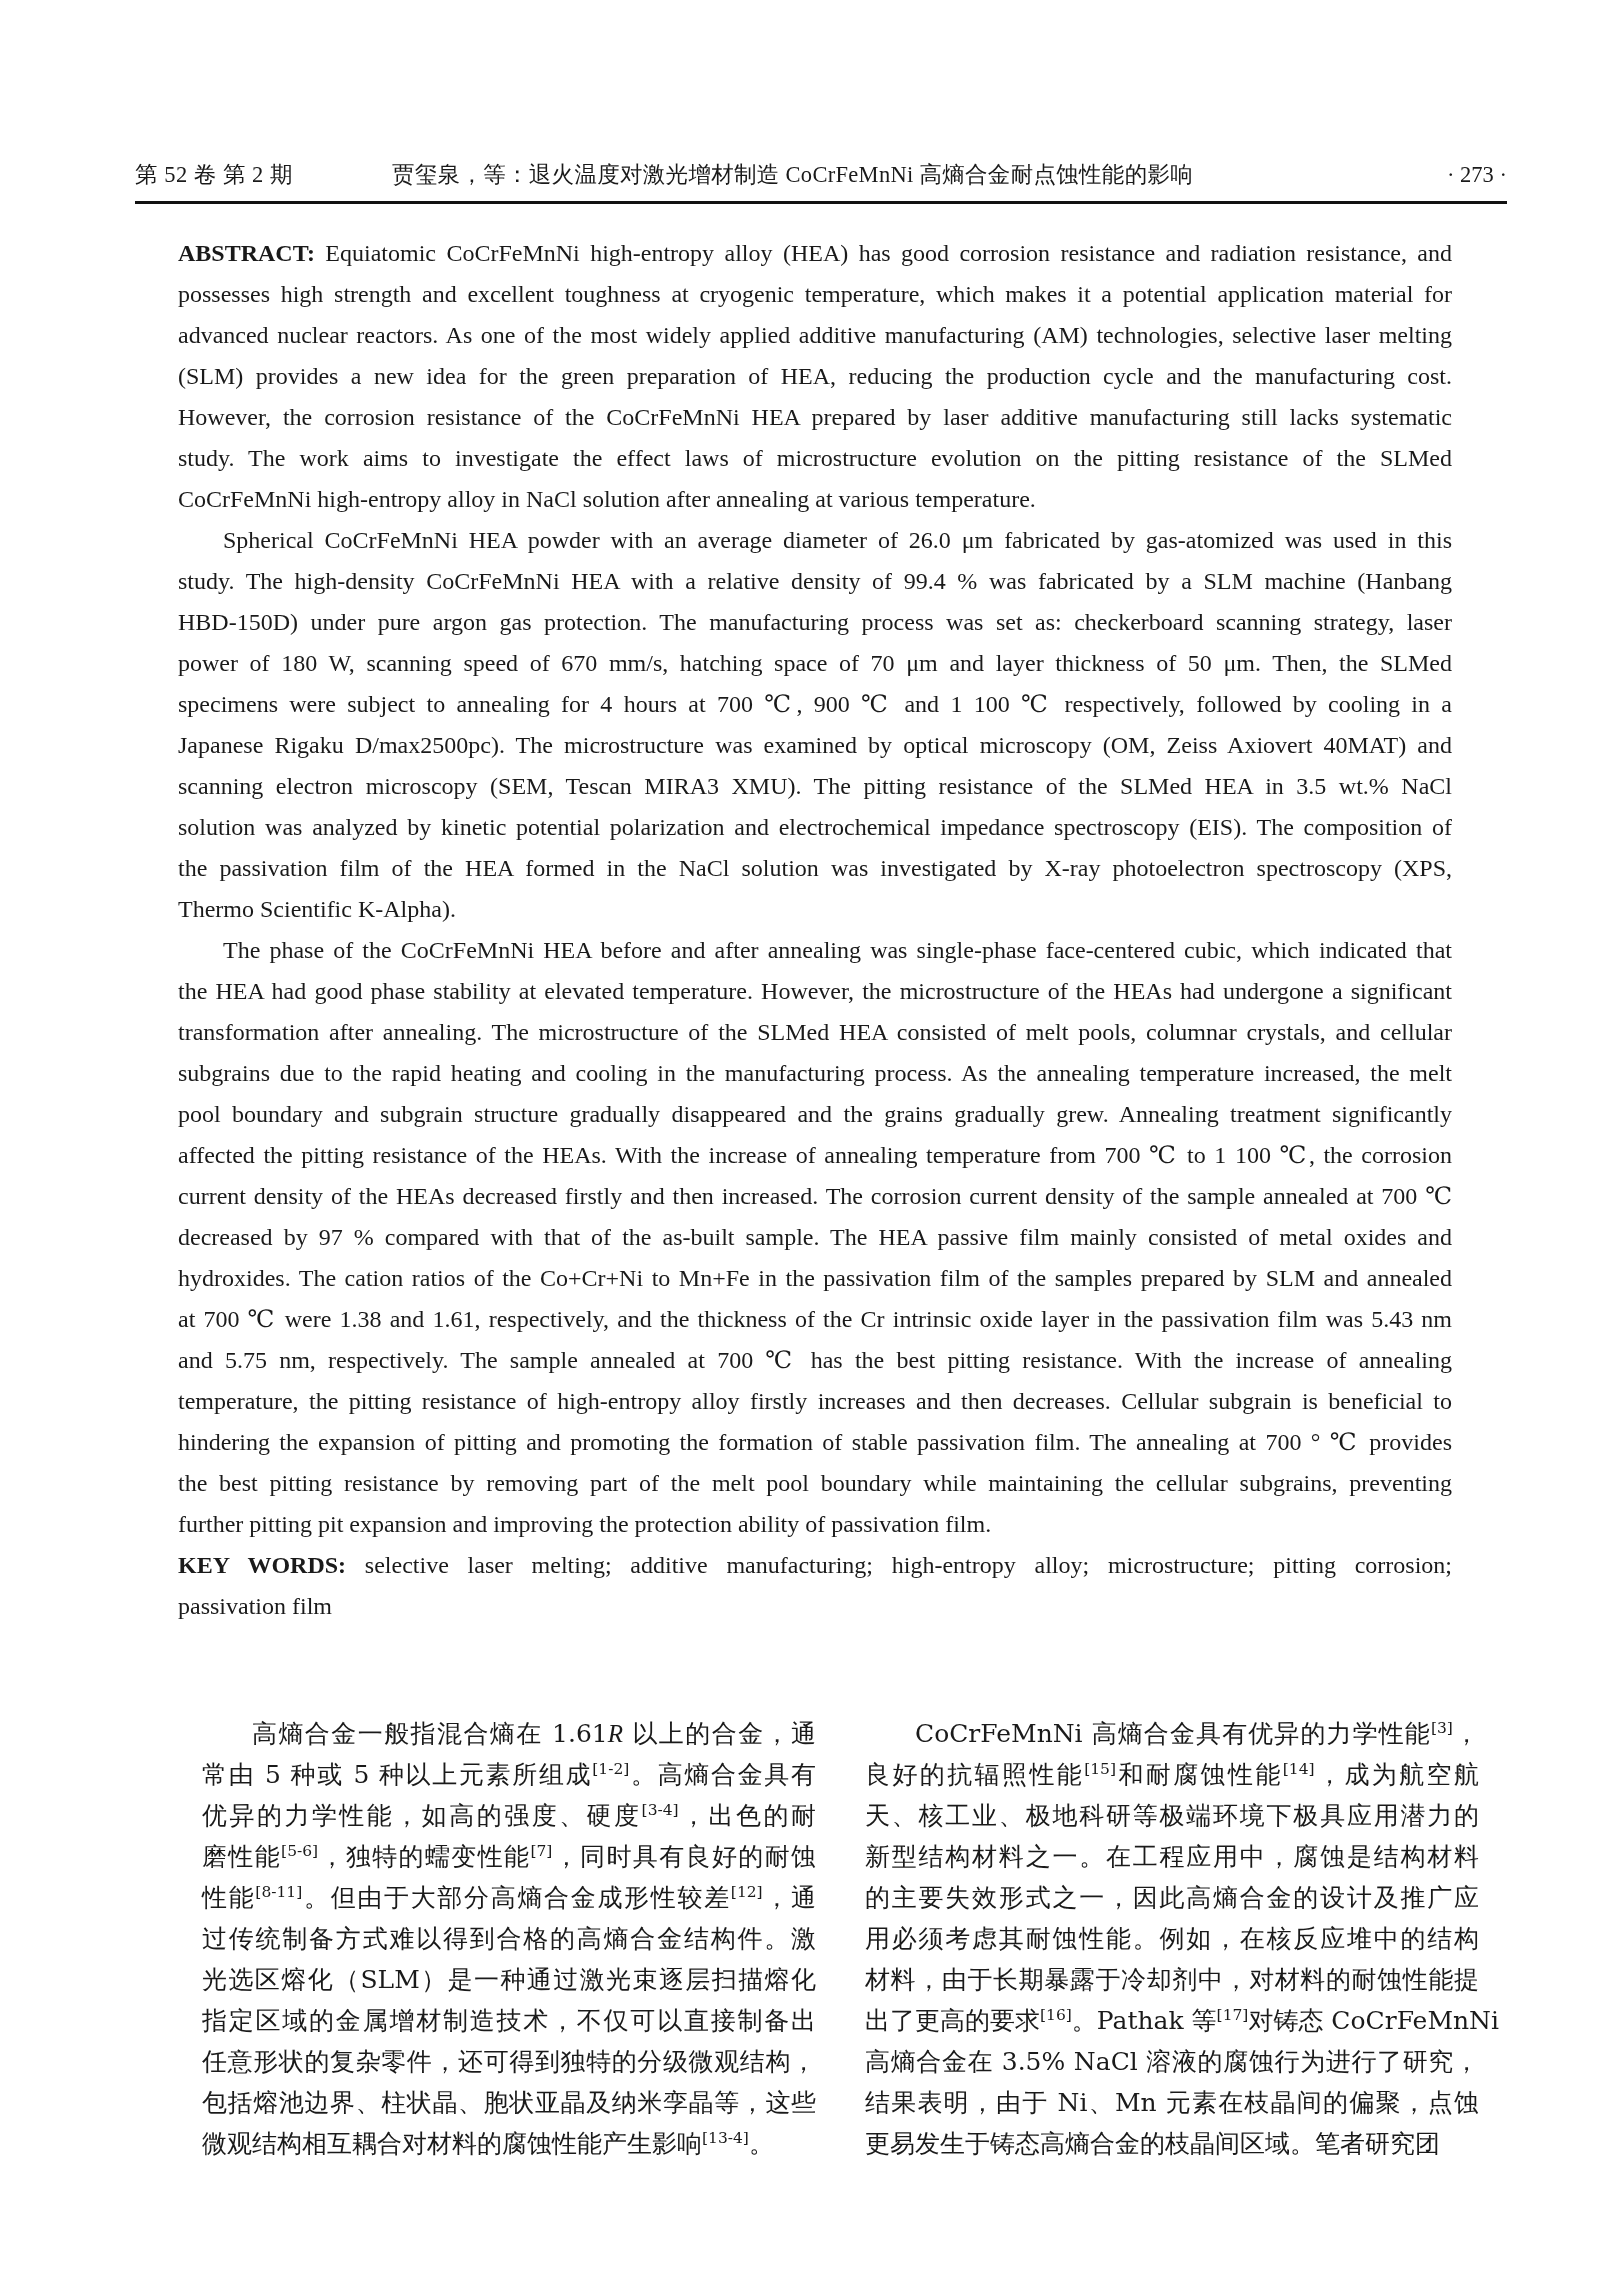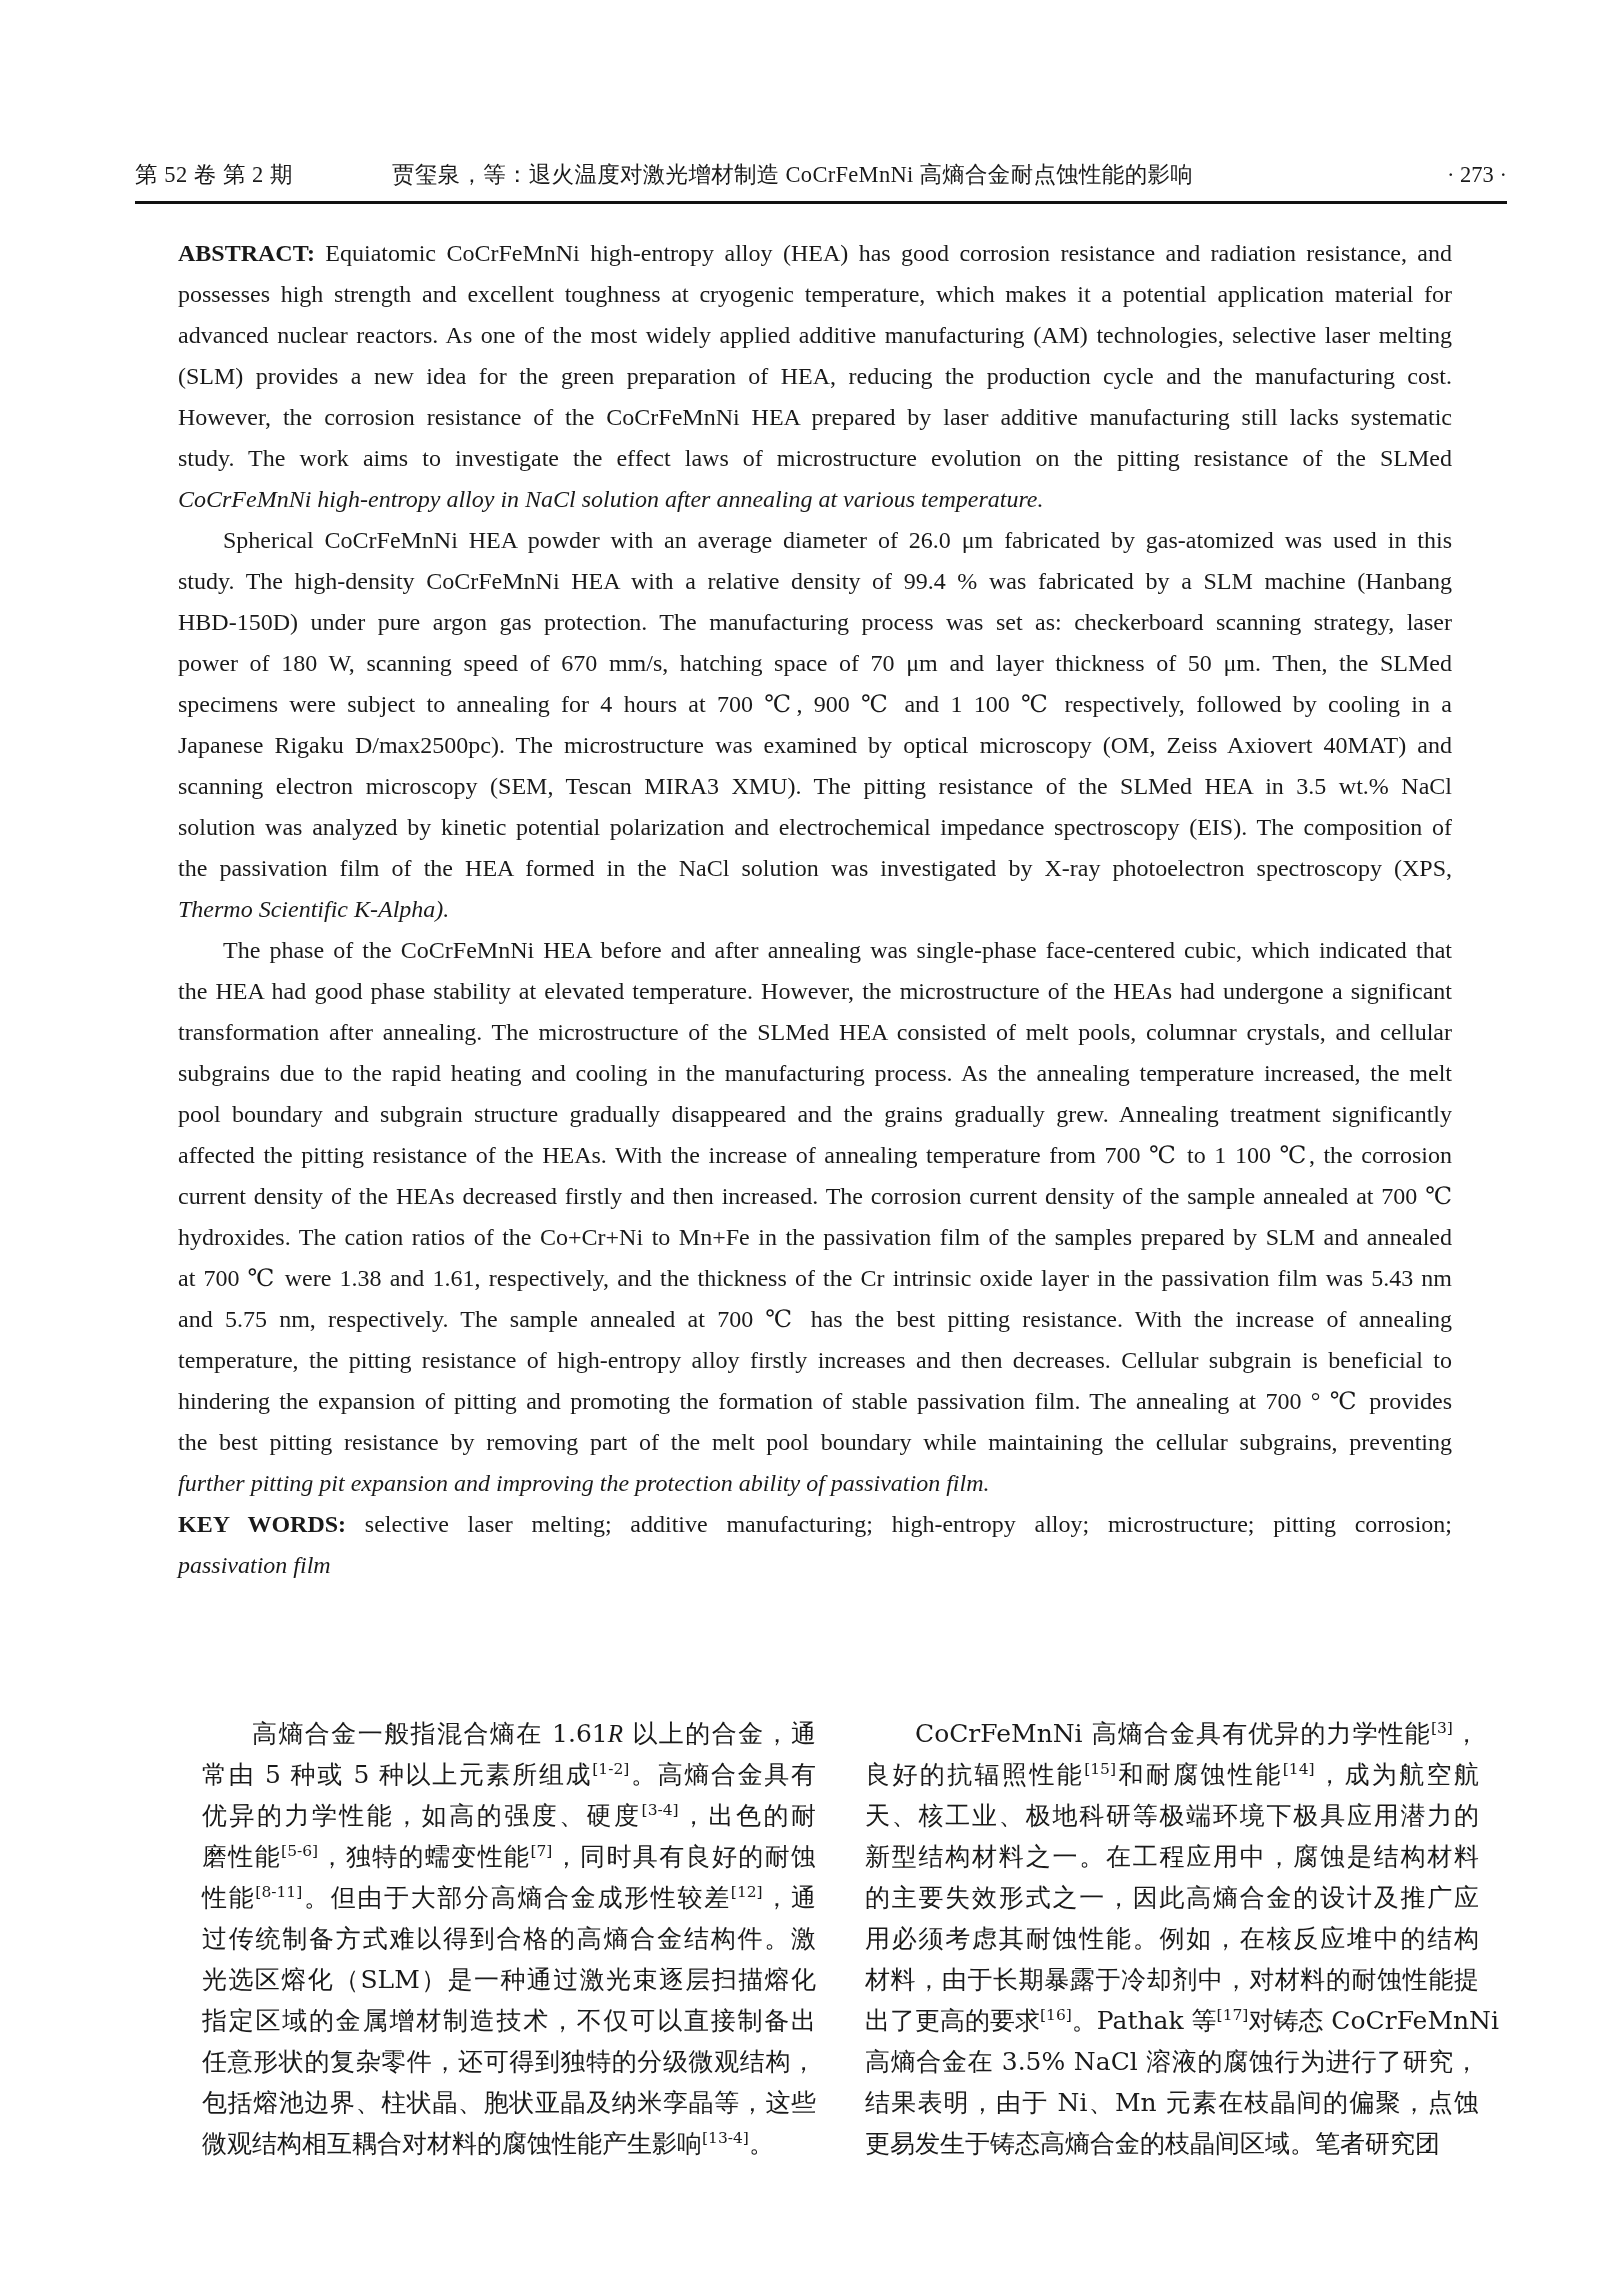--- a/index.html
+++ b/index.html
@@ -18,21 +18,21 @@
     position: absolute; left: 135px; top: 201px; width: 1372px; height: 2.9px; background: #111;
   }
   .abstract {
     position: absolute; left: 178px; top: 233px; width: 1274px;
     font-size: 24px; line-height: 41px;
   }
   .abstract .line {
     display: block; text-align: justify; text-align-last: justify; white-space: nowrap;
     height: 41px; overflow: visible;
   }
-  .abstract .line.last { text-align-last: left; font-style: italic; }
+  .abstract .line.last { text-align-last: left; }
   .abstract .line.indent { padding-left: 45px; }
   .lbl { font-weight: bold; }
   .col {
     position: absolute; top: 1713px; width: 614px;
     font-family: "DejaVu Serif", "Liberation Serif", serif;
     font-size: 25px; line-height: 41px; margin-left: 24px;
   }
   .col.left { left: 178px; }
   .col.right { left: 841px; }
   .col .line {
@@ -70,20 +70,21 @@
     <div class="line">solution was analyzed by kinetic potential polarization and electrochemical impedance spectroscopy (EIS). The composition of</div>
     <div class="line">the passivation film of the HEA formed in the NaCl solution was investigated by X-ray photoelectron spectroscopy (XPS,</div>
     <div class="line last">Thermo Scientific K-Alpha).</div>
     <div class="line indent">The phase of the CoCrFeMnNi HEA before and after annealing was single-phase face-centered cubic, which indicated that</div>
     <div class="line">the HEA had good phase stability at elevated temperature. However, the microstructure of the HEAs had undergone a significant</div>
     <div class="line">transformation after annealing. The microstructure of the SLMed HEA consisted of melt pools, columnar crystals, and cellular</div>
     <div class="line">subgrains due to the rapid heating and cooling in the manufacturing process. As the annealing temperature increased, the melt</div>
     <div class="line">pool boundary and subgrain structure gradually disappeared and the grains gradually grew. Annealing treatment significantly</div>
     <div class="line">affected the pitting resistance of the HEAs. With the increase of annealing temperature from 700 ℃ to 1 100 ℃, the corrosion</div>
     <div class="line">current density of the HEAs decreased firstly and then increased. The corrosion current density of the sample annealed at 700 ℃</div>
+    <div class="line">decreased by 97 % compared with that of the as-built sample. The HEA passive film mainly consisted of metal oxides and</div>
     <div class="line">hydroxides. The cation ratios of the Co+Cr+Ni to Mn+Fe in the passivation film of the samples prepared by SLM and annealed</div>
     <div class="line">at 700 ℃ were 1.38 and 1.61, respectively, and the thickness of the Cr intrinsic oxide layer in the passivation film was 5.43 nm</div>
     <div class="line">and 5.75 nm, respectively. The sample annealed at 700 ℃ has the best pitting resistance. With the increase of annealing</div>
     <div class="line">temperature, the pitting resistance of high-entropy alloy firstly increases and then decreases. Cellular subgrain is beneficial to</div>
     <div class="line">hindering the expansion of pitting and promoting the formation of stable passivation film. The annealing at 700 ° ℃ provides</div>
     <div class="line">the best pitting resistance by removing part of the melt pool boundary while maintaining the cellular subgrains, preventing</div>
     <div class="line last">further pitting pit expansion and improving the protection ability of passivation film.</div>
     <div class="line"><span class="lbl">KEY WORDS:</span> selective laser melting; additive manufacturing; high-entropy alloy; microstructure; pitting corrosion;</div>
     <div class="line last">passivation film</div>
   </div>

